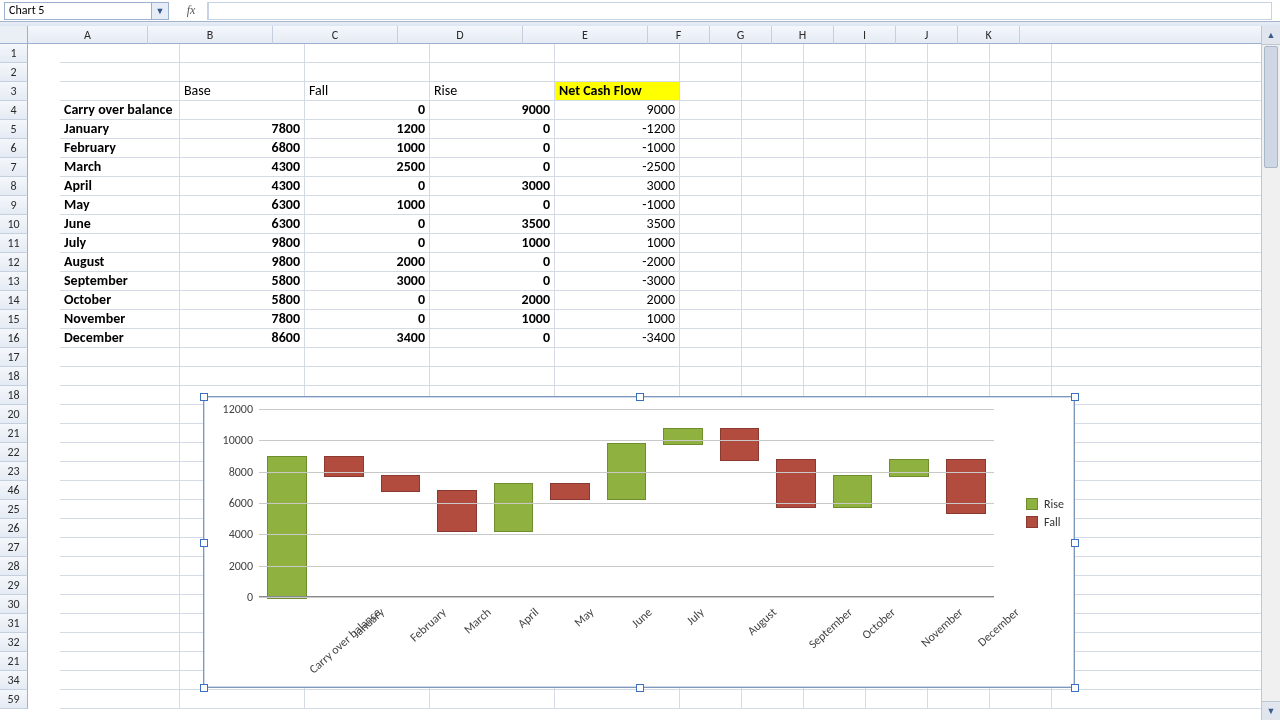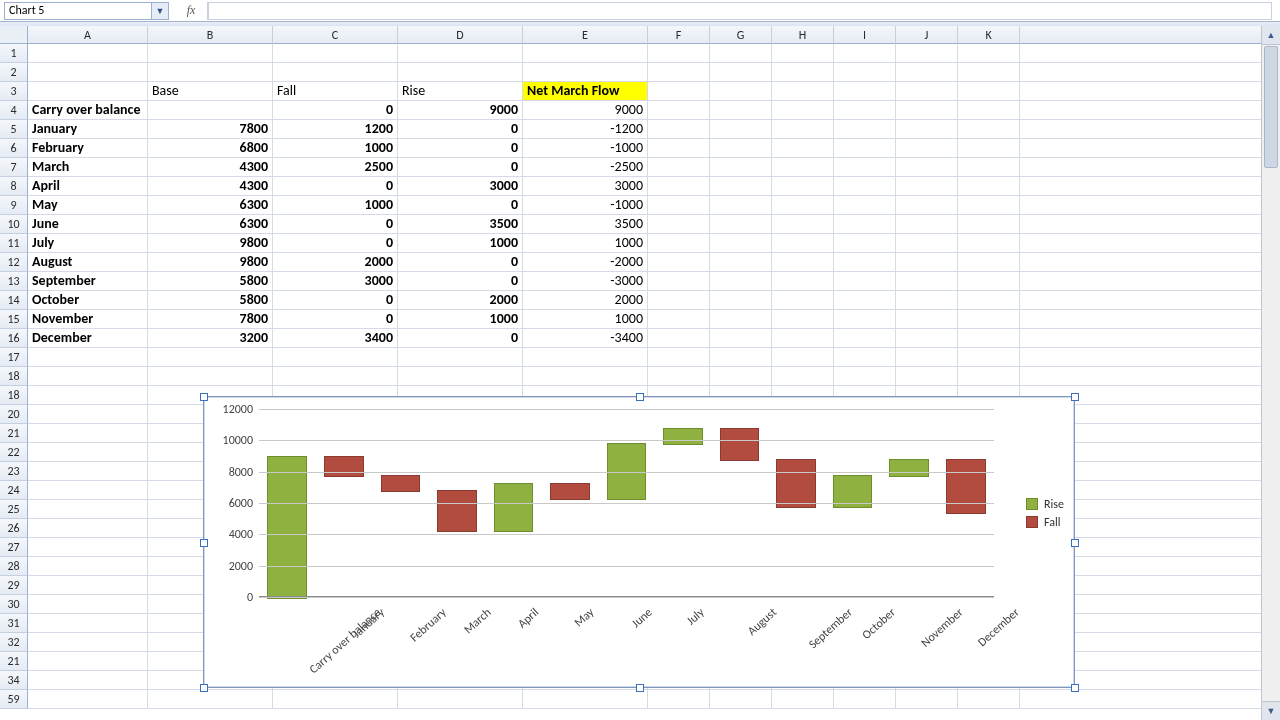--- a/index.html
+++ b/index.html
@@ -102,21 +102,21 @@
     text-align:center;
     line-height:19px;
     font-size:12px;
     color:#2b2b2b;
   }
   .grid {
     position:absolute; top:18px; left:28px; right:18px; bottom:0;
     overflow:hidden;
     z-index:1;
   }
-  .g-row { display:flex; height:19px; }
+  .g-row { display:flex; height:19px;padding-left:32px; }
   .g-cell {
     box-sizing:border-box;
     height:19px; line-height:18px;
     border-right:1px solid #d5dbe6;
     border-bottom:1px solid #d5dbe6;
     padding:0 4px;
     font-size:14px;
     white-space:nowrap;
     overflow:visible;
     font-family: Calibri, Arial, sans-serif;
@@ -232,21 +232,21 @@
         <div class="row-h">14</div>
         <div class="row-h">15</div>
         <div class="row-h">16</div>
         <div class="row-h">17</div>
         <div class="row-h">18</div>
         <div class="row-h">18</div>
         <div class="row-h">20</div>
         <div class="row-h">21</div>
         <div class="row-h">22</div>
         <div class="row-h">23</div>
-        <div class="row-h">24</div>
+        <div class="row-h">46</div>
         <div class="row-h">25</div>
         <div class="row-h">26</div>
         <div class="row-h">27</div>
         <div class="row-h">28</div>
         <div class="row-h">29</div>
         <div class="row-h">30</div>
         <div class="row-h">31</div>
         <div class="row-h">32</div>
         <div class="row-h">21</div>
         <div class="row-h">34</div>
@@ -279,21 +279,21 @@
           <div class="g-cell" style="width: 62px;"></div>
           <div class="g-cell" style="width: 62px;"></div>
           <div class="g-cell" style="width: 62px;"></div>
           <div class="g-cell" style="flex: 1 1 0%;"></div>
         </div>
         <div class="g-row">
           <div class="g-cell" style="width: 120px;"></div>
           <div class="g-cell" style="width: 125px;">Base</div>
           <div class="g-cell" style="width: 125px;">Fall</div>
           <div class="g-cell" style="width: 125px;">Rise</div>
-          <div class="g-cell hlyellow" style="width: 125px;">Net March Flow</div>
+          <div class="g-cell hlyellow" style="width: 125px;">Net Cash Flow</div>
           <div class="g-cell" style="width: 62px;"></div>
           <div class="g-cell" style="width: 62px;"></div>
           <div class="g-cell" style="width: 62px;"></div>
           <div class="g-cell" style="width: 62px;"></div>
           <div class="g-cell" style="width: 62px;"></div>
           <div class="g-cell" style="width: 62px;"></div>
           <div class="g-cell" style="flex: 1 1 0%;"></div>
         </div>
         <div class="g-row">
           <div class="g-cell bold" style="width: 120px;">Carry over balance</div>
@@ -458,21 +458,21 @@
           <div class="g-cell" style="width: 62px;"></div>
           <div class="g-cell" style="width: 62px;"></div>
           <div class="g-cell" style="width: 62px;"></div>
           <div class="g-cell" style="width: 62px;"></div>
           <div class="g-cell" style="width: 62px;"></div>
           <div class="g-cell" style="width: 62px;"></div>
           <div class="g-cell" style="flex: 1 1 0%;"></div>
         </div>
         <div class="g-row">
           <div class="g-cell bold" style="width: 120px;">December</div>
-          <div class="g-cell num bold" style="width: 125px;">3200</div>
+          <div class="g-cell num bold" style="width: 125px;">8600</div>
           <div class="g-cell num bold" style="width: 125px;">3400</div>
           <div class="g-cell num bold" style="width: 125px;">0</div>
           <div class="g-cell num" style="width: 125px;">-3400</div>
           <div class="g-cell" style="width: 62px;"></div>
           <div class="g-cell" style="width: 62px;"></div>
           <div class="g-cell" style="width: 62px;"></div>
           <div class="g-cell" style="width: 62px;"></div>
           <div class="g-cell" style="width: 62px;"></div>
           <div class="g-cell" style="width: 62px;"></div>
           <div class="g-cell" style="flex: 1 1 0%;"></div>

